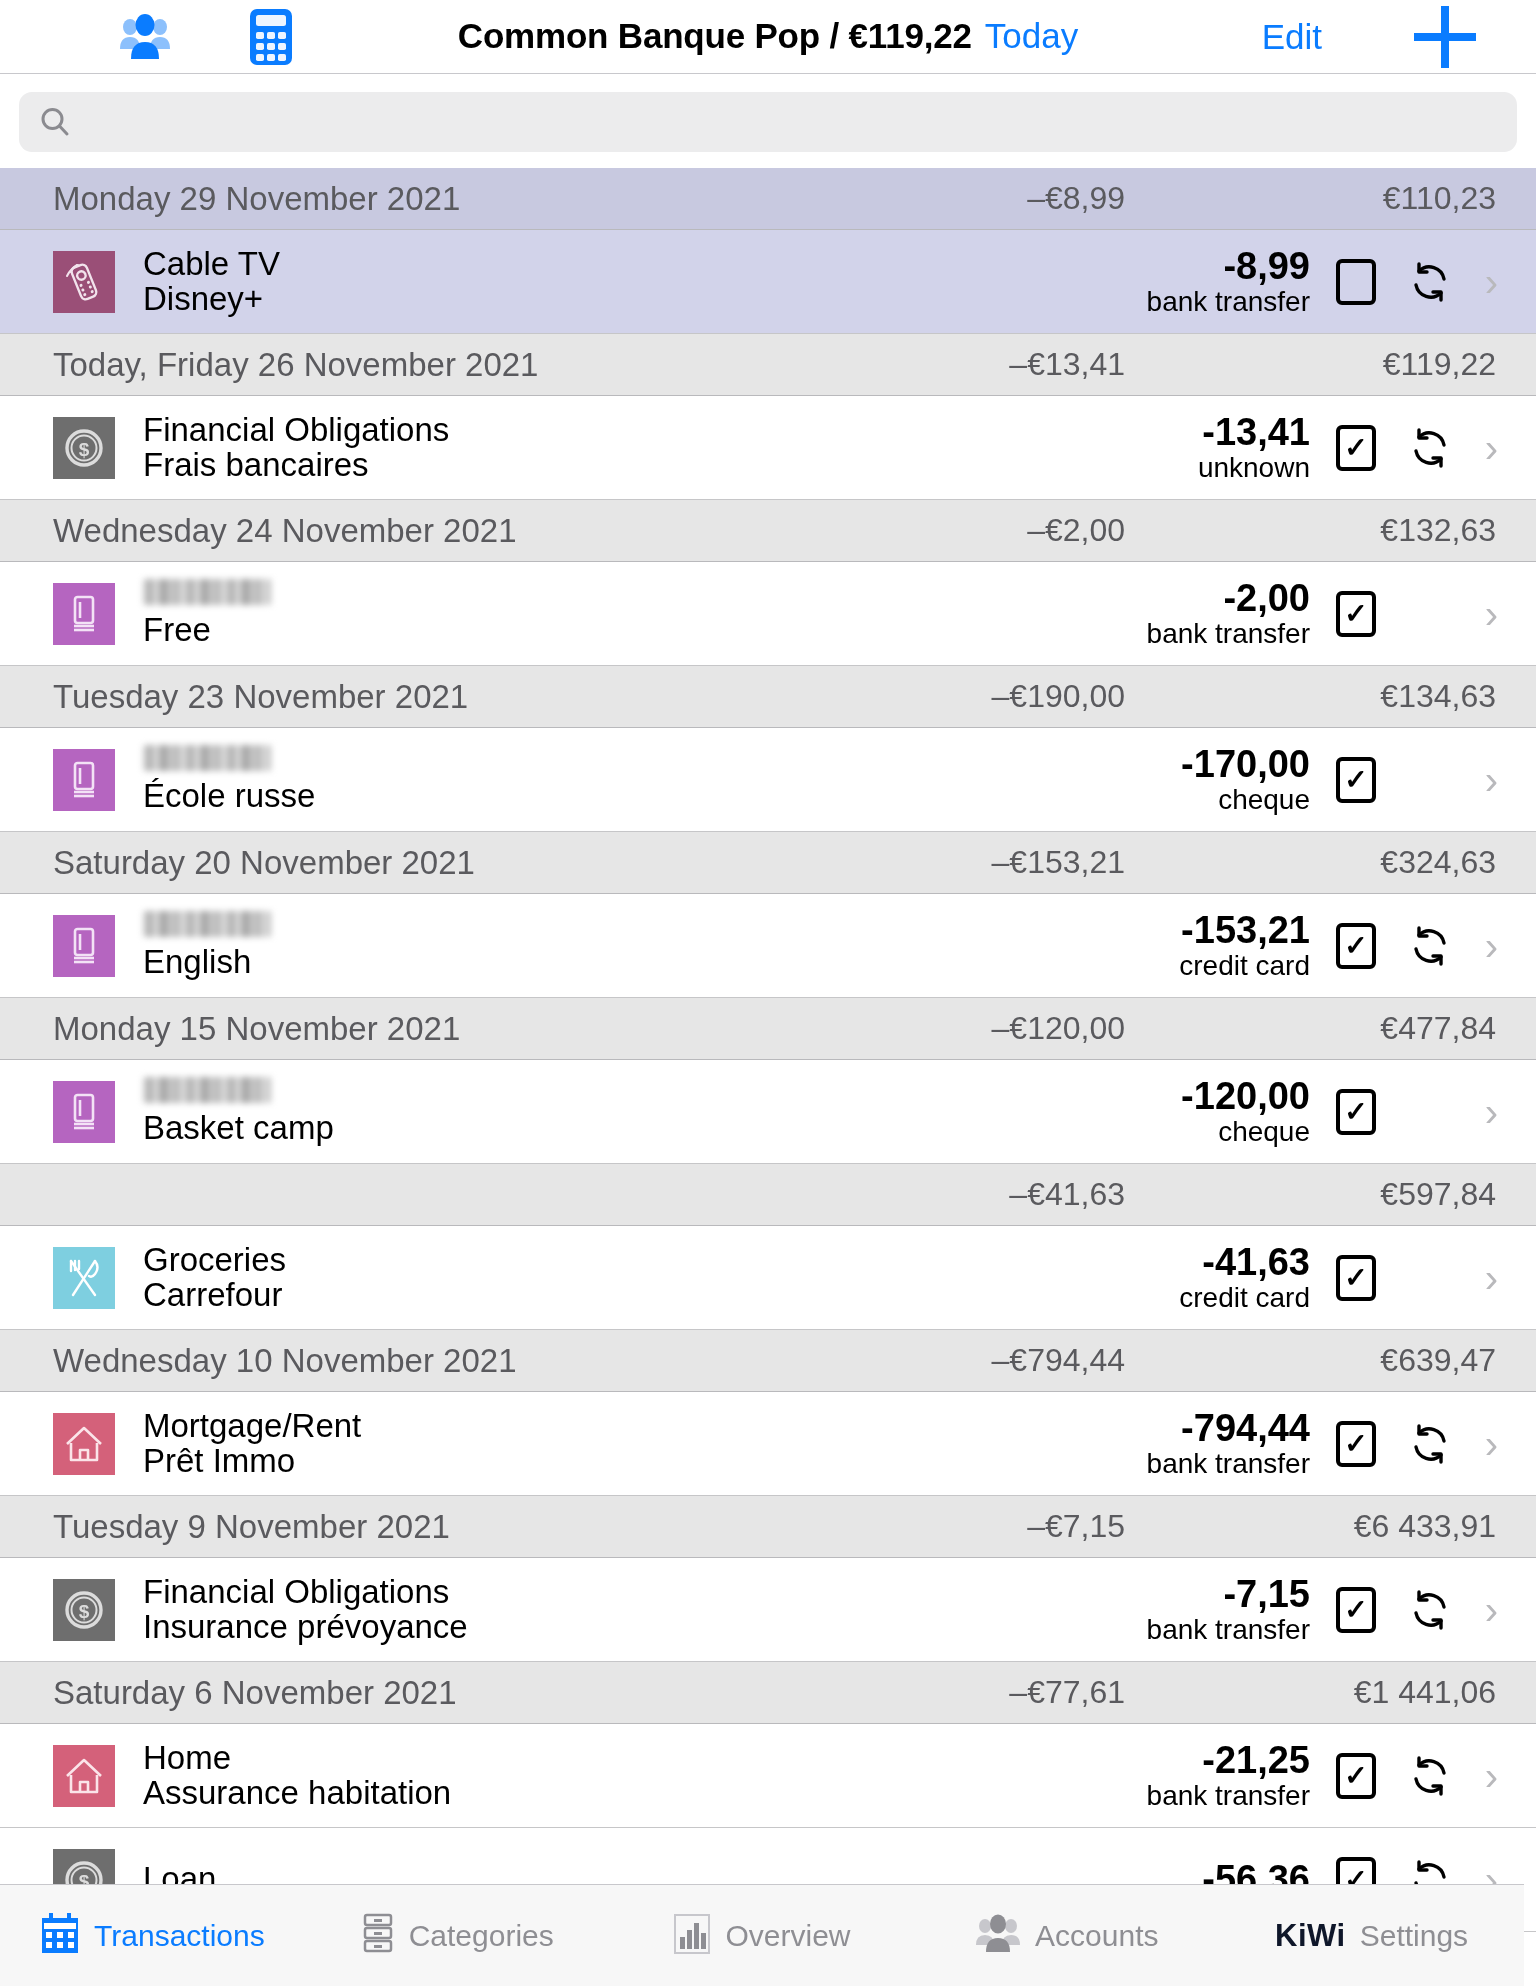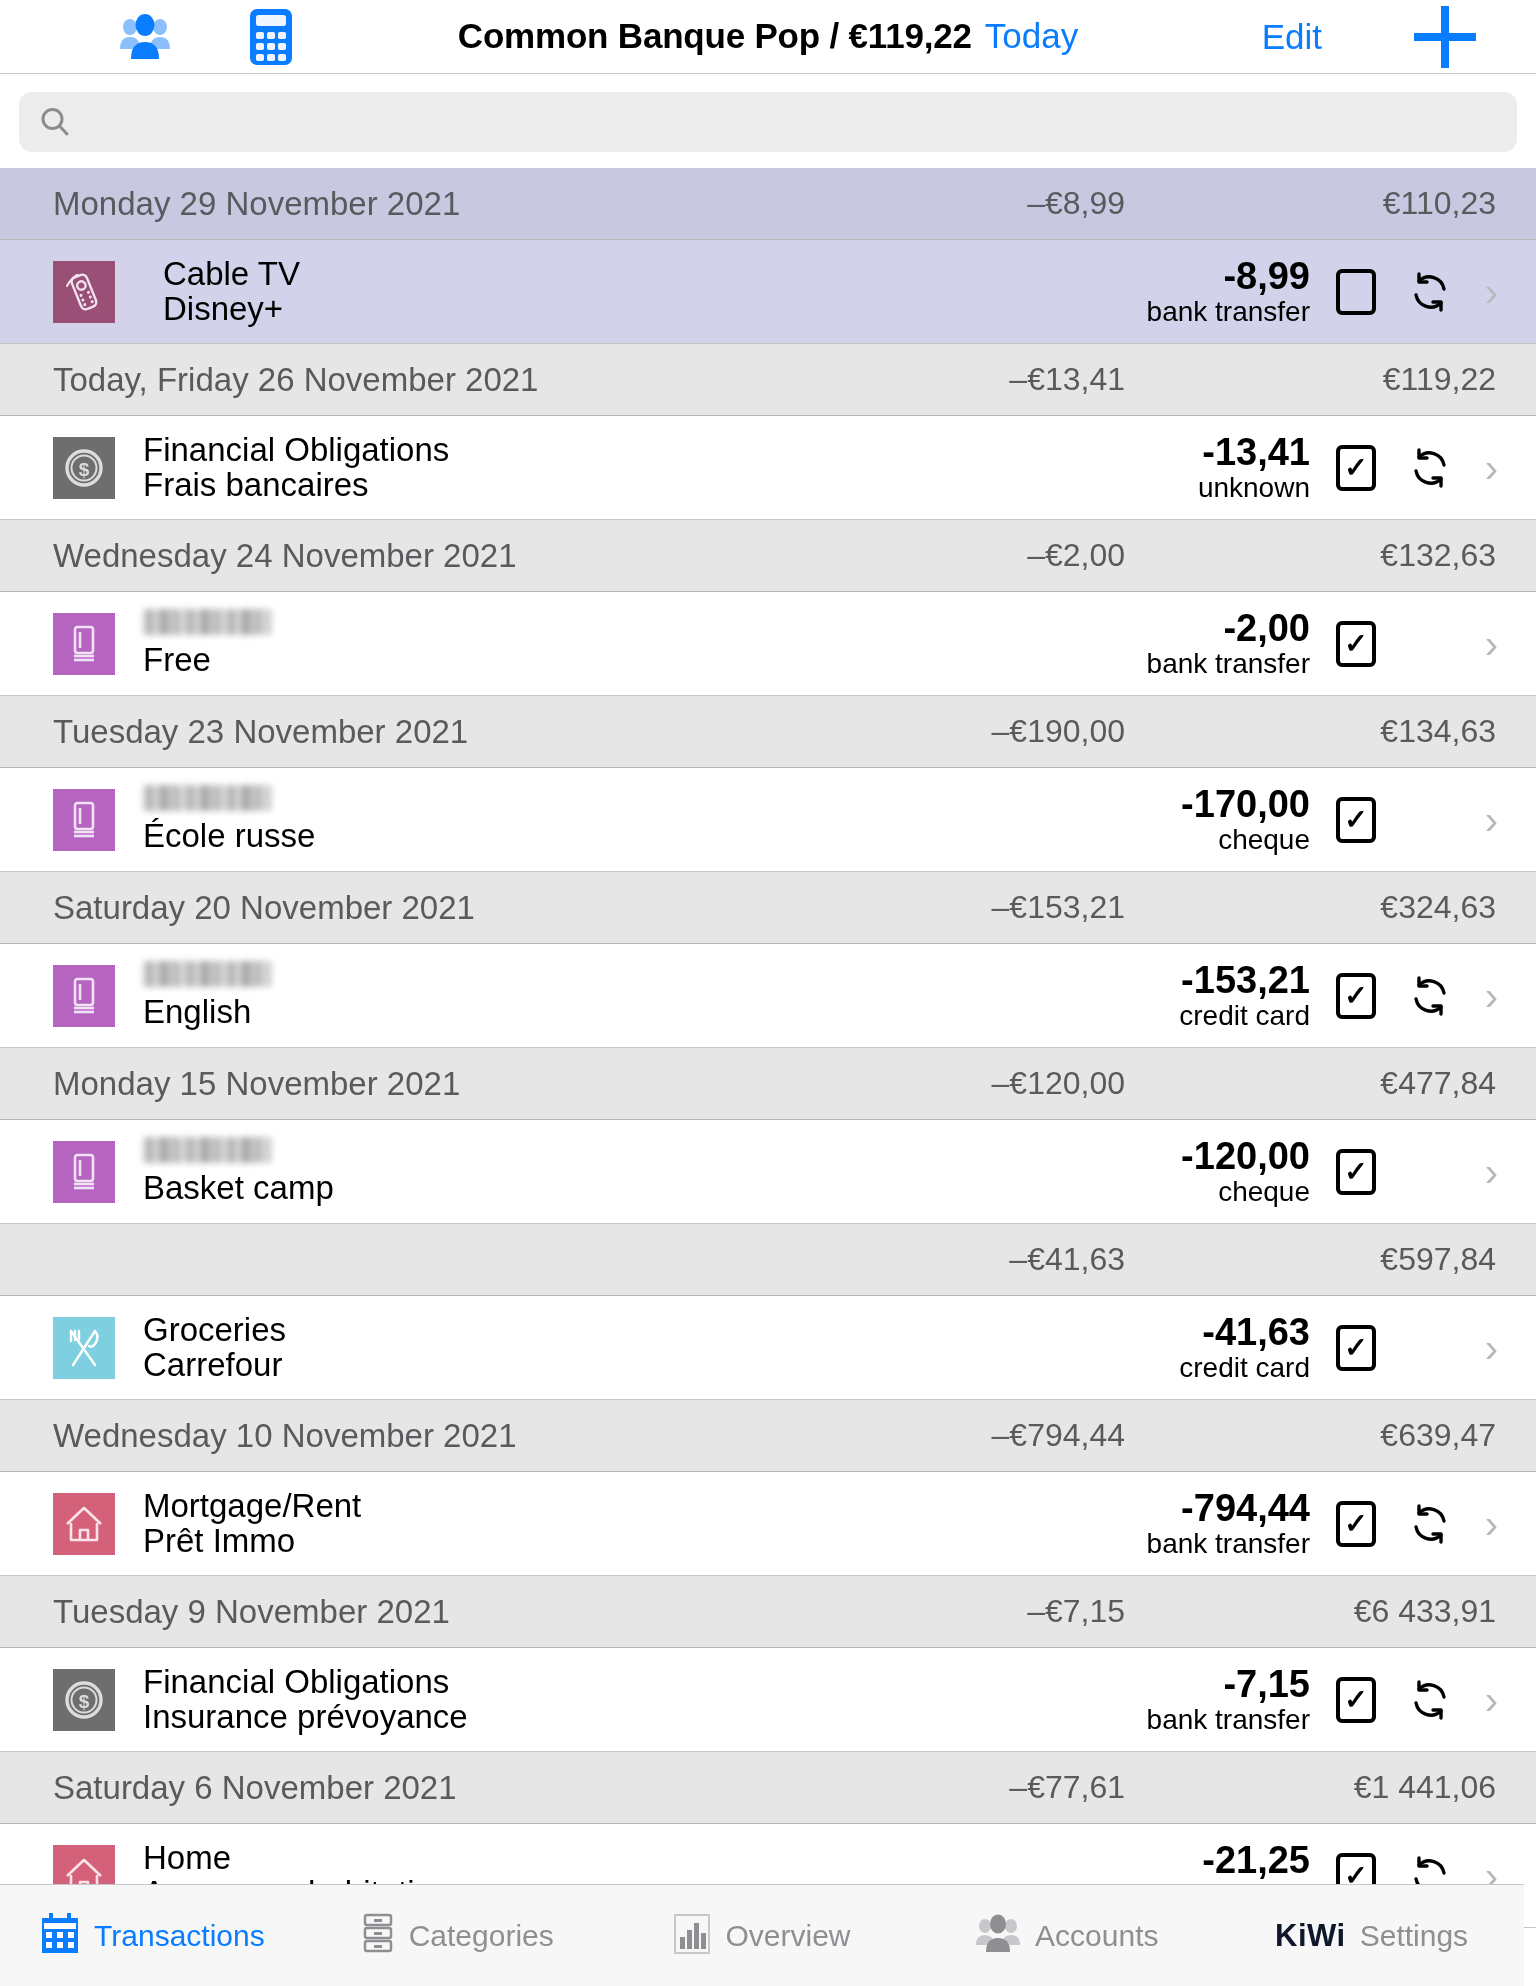--- a/index.html
+++ b/index.html
@@ -78,21 +78,21 @@
     font-size: 30px; color: #3c3c43;
     font-family: "Liberation Sans", sans-serif;
     margin-left: 14px; flex: 1;
   }
   .search-input::placeholder { color: #8b8b90; }
 
   
   .list { background: #fff; }
 
   .date-header {
-    height: 72px;
+    height: 62px;
     display: flex; align-items: center;
     background: #e6e6e6;
     border-bottom: 1px solid #b9b9bc;
     padding-left: 53px;
     position: relative;
   }
   .date-header.highlight { background: #c8c9e0; }
   .dh-label {
     font-size: 33px; color: #5a5a5e; white-space: nowrap;
   }
@@ -108,21 +108,21 @@
   }
 
   .tx-row {
     height: 104px;
     display: flex; align-items: center;
     background: #ffffff;
     border-bottom: 1px solid #c6c6c8;
     padding-left: 53px;
     position: relative;
   }
-  .tx-row.highlight { background: #d2d3ea; gap: 20px; }
+  .tx-row.highlight { background: #d2d3ea; }
 
   .cat-icon {
     width: 62px; height: 62px;
     display: flex; align-items: center; justify-content: center;
     flex-shrink: 0;
   }
 
   .tx-text {
     margin-left: 28px;
     display: flex; flex-direction: column; justify-content: center;

